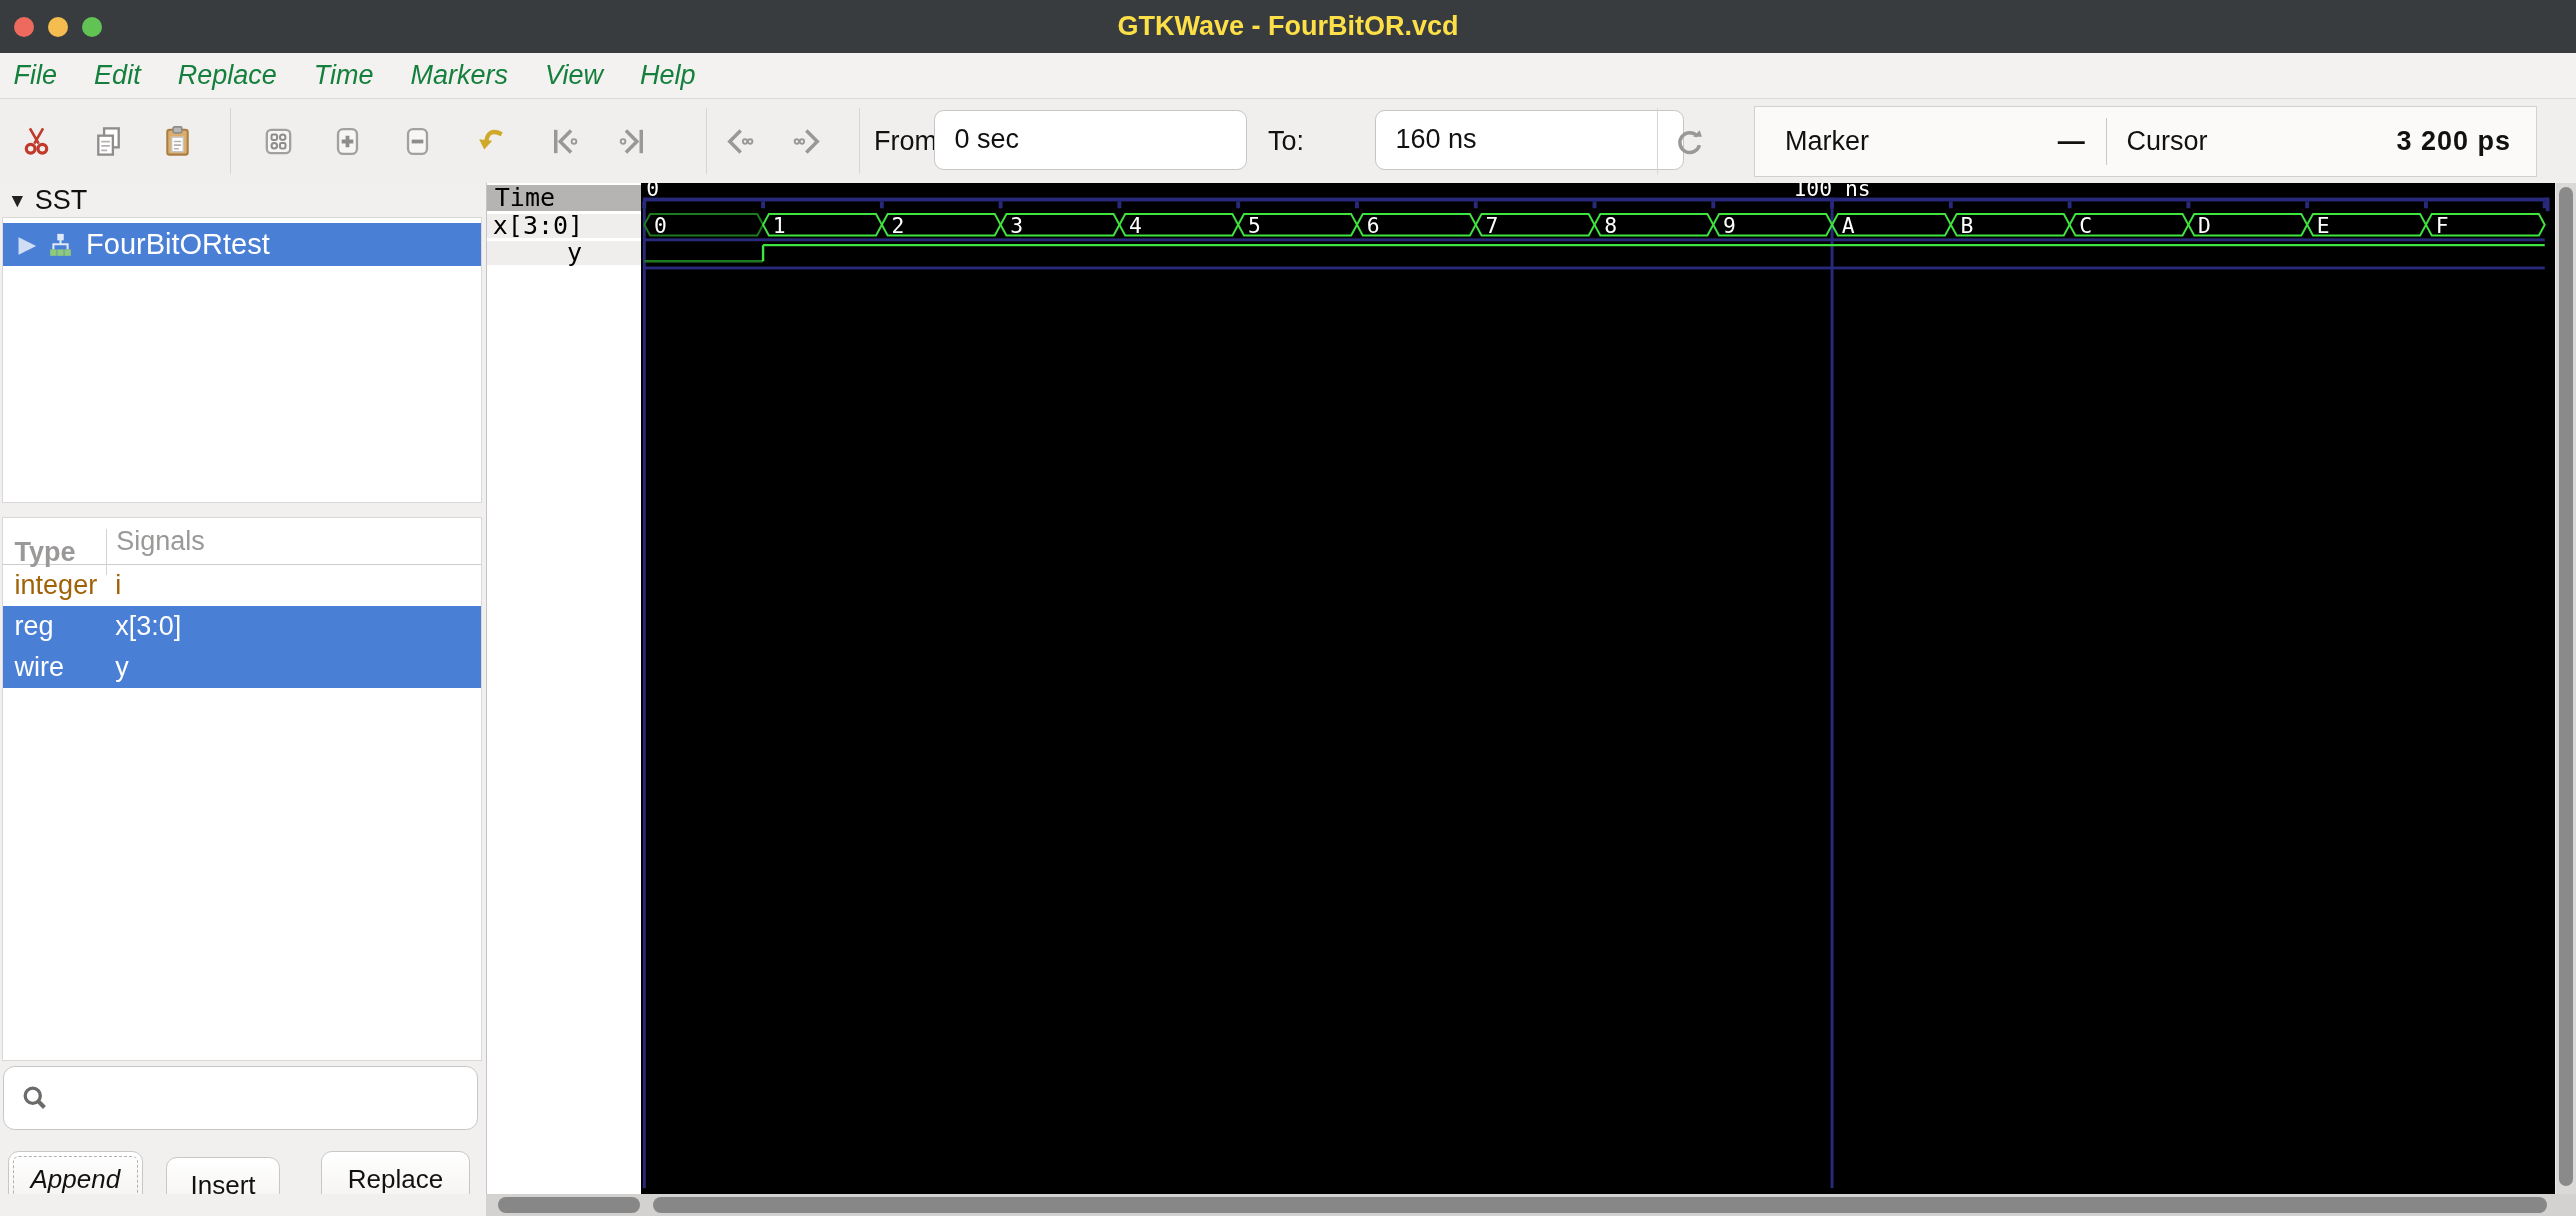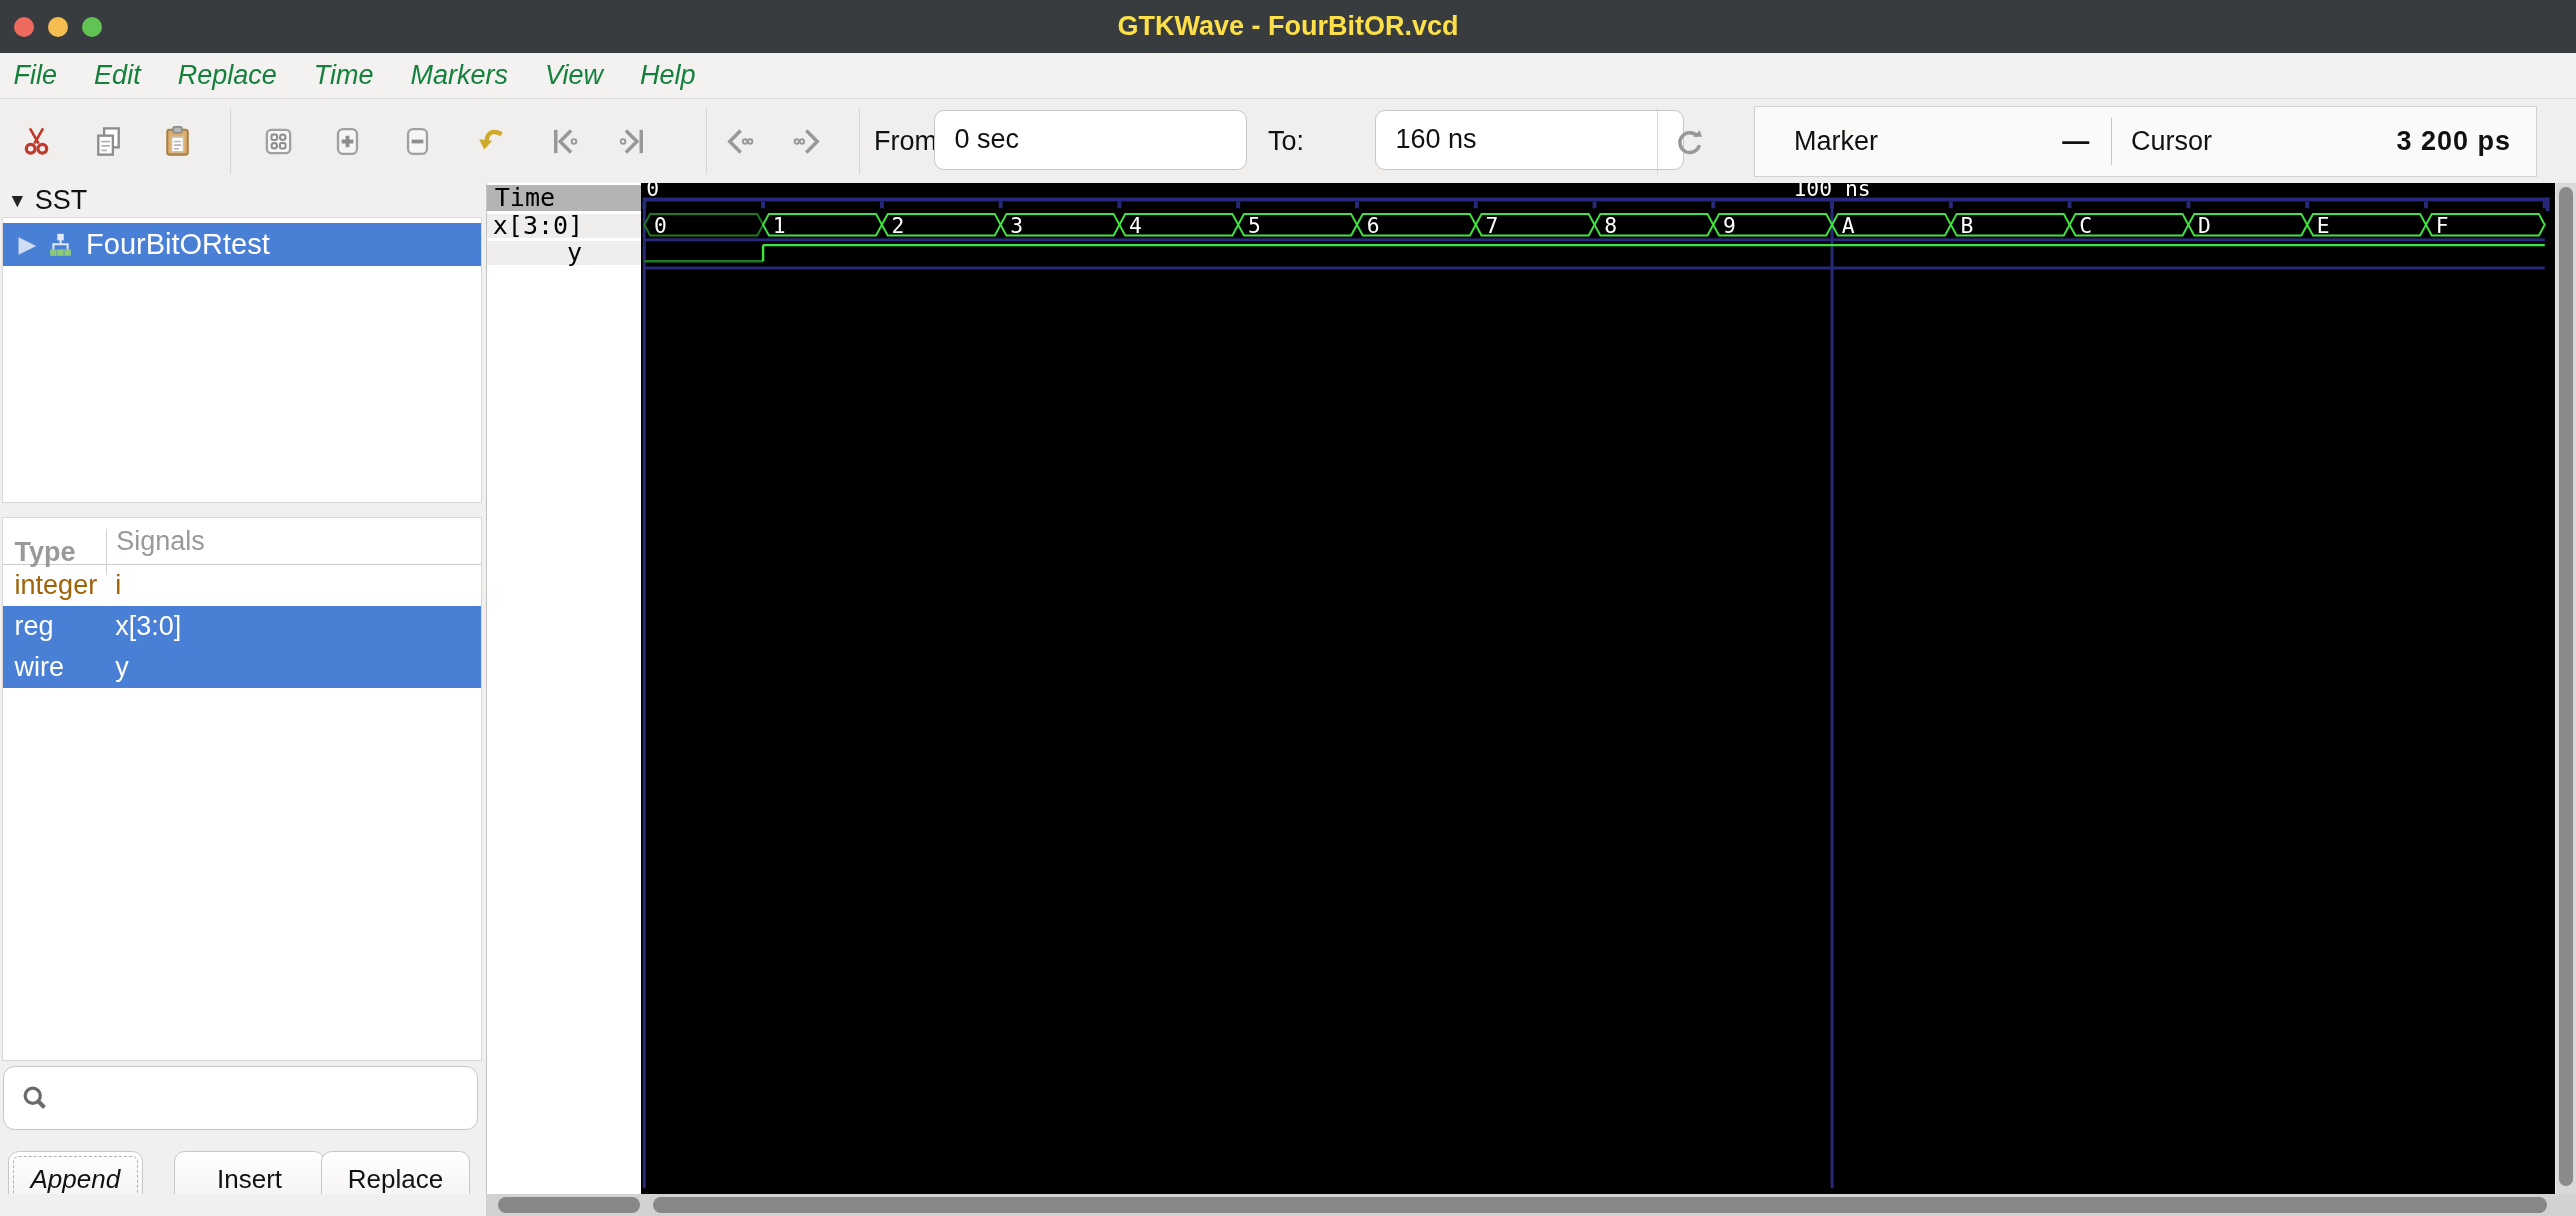--- a/index.html
+++ b/index.html
@@ -22,21 +22,21 @@
            border-bottom:1px solid #cfcdcb;}
   .tbtn{position:absolute;top:24px;width:35px;height:35px;}
   .tbtn svg{width:35px;height:35px;}
   .tsep{position:absolute;top:7.8px;width:1px;height:66px;background:#d8d6d4;}
   .tb-label{position:absolute;top:0;height:83px;line-height:83px;font-size:27px;color:#111;}
   .tb-input{position:absolute;top:9.7px;height:60px;background:#fff;border:1px solid #c7c5c3;
             border-radius:9.7px;box-sizing:border-box;font-size:27px;color:#111;
             display:flex;align-items:center;padding-left:19.4px;}
   .marker-box{position:absolute;left:1754px;top:5.8px;width:783px;height:71px;background:#fbfaf9;
               border:1px solid #d3d1cf;box-sizing:border-box;display:flex;align-items:center;font-size:27px;color:#111;}
-  .marker-box .mlabel{margin-left:39px;}
+  .marker-box .mlabel{margin-left:30px;}
   .marker-box .mdash{margin-left:auto;font-weight:bold;}
   .marker-box .mdiv{width:1px;height:47px;background:#c9c7c5;margin:0 19.4px 0 21.4px;}
   .marker-box .cval{margin-left:auto;margin-right:25px;font-weight:bold;letter-spacing:1px;}
   
   .content{position:absolute;left:0;top:183px;width:2576px;height:1011px;}
   
   .left-panel{position:absolute;left:0;top:0;width:486px;height:1011px;background:#f2f0ee;}
   .sst-header{position:absolute;left:7.8px;top:1.9px;height:31px;display:flex;align-items:center;
               font-size:27px;color:#111;}
   .sst-header .tri{font-size:19.4px;margin-right:7.8px;color:#222;}
@@ -254,21 +254,21 @@
 
       <div class="search-box">
         <svg width="33" height="33" viewBox="0 0 24 24">
           <circle cx="10" cy="10" r="5.5" fill="none" stroke="#6d6b69" stroke-width="2.4"></circle>
           <path d="M14.2 14.2 18.5 18.5" stroke="#6d6b69" stroke-width="3"></path>
         </svg>
       </div>
 
       <div id="btn-row">
           <button class="btn focused" style="left: 7.8px; width: 135px;">Append</button>
-          <button class="btn" style="left: 174px; width: 151px;">Insert</button>
+          <button class="btn" style="left: 166px; width: 114px; margin-top: 6px;">Insert</button>
           <button class="btn" style="left: 321px; width: 149px;">Replace</button>
         </div>
     </div>
 
     <div class="names-col">
       <div class="time-header">Time</div>
       <div class="sig-band x">x[3:0]</div>
       <div class="sig-band y">y</div>
     </div>
 

